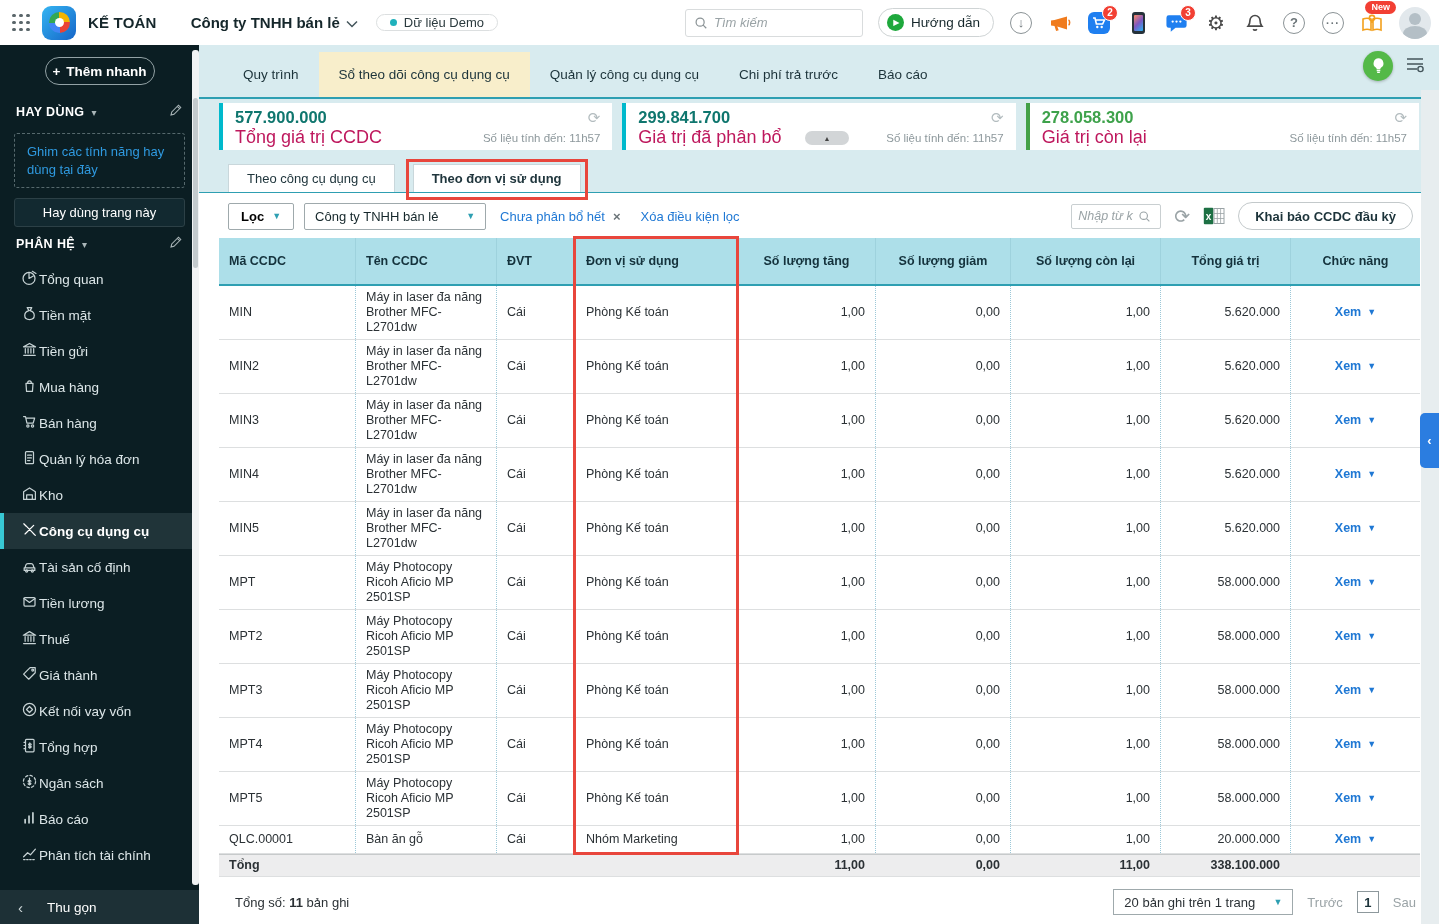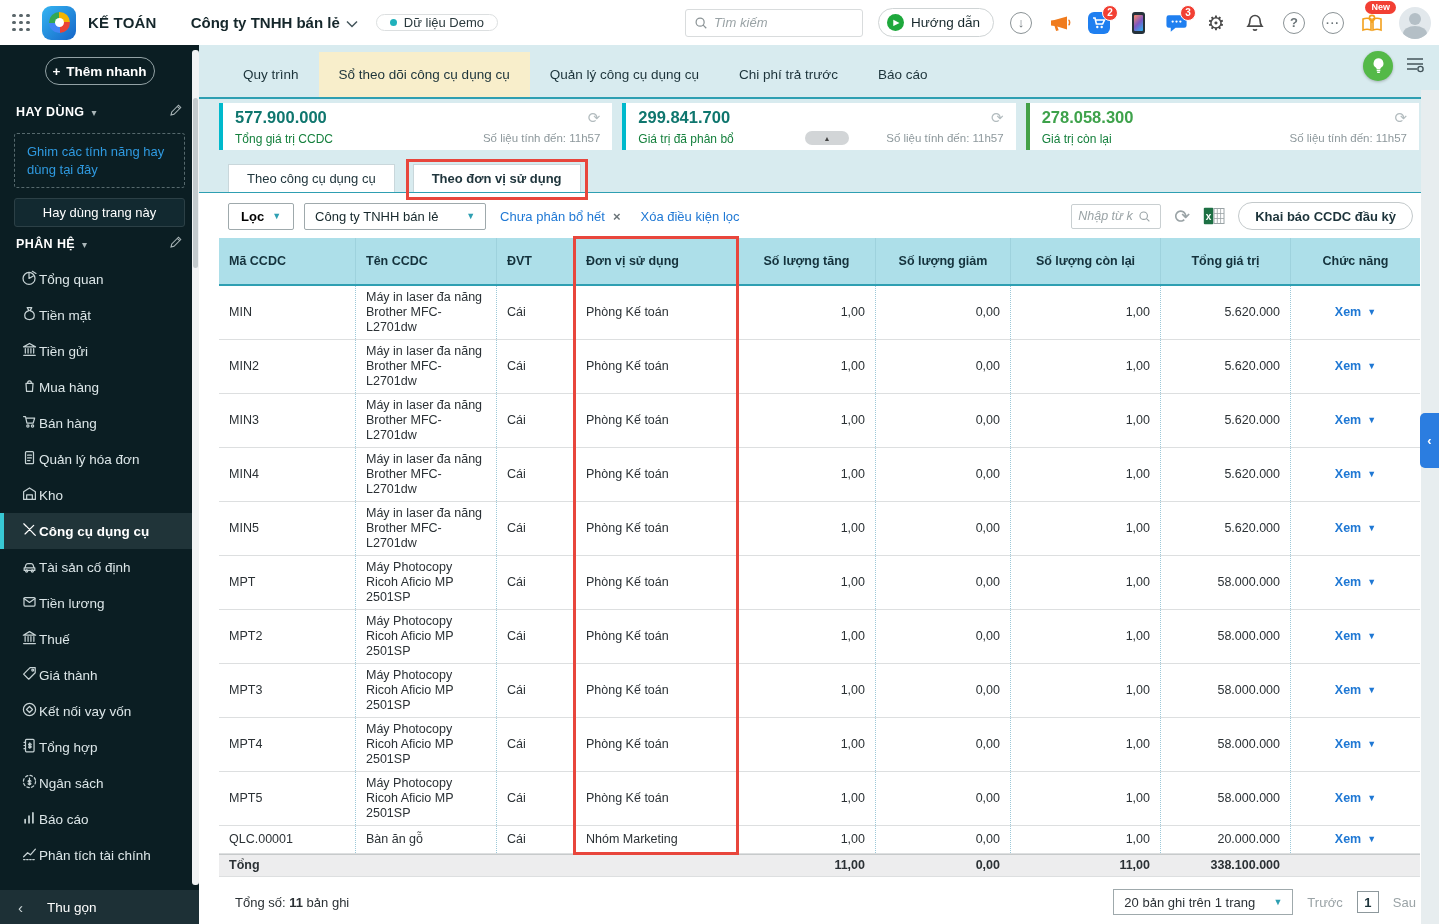--- a/index.html
+++ b/index.html
@@ -64,21 +64,21 @@
   .tab { padding:0 20px; height:45px; display:flex; align-items:center; font-size:13.5px; color:#1c333a; cursor:pointer; white-space:nowrap; }
   .tab.active { background:#f8eecb; font-weight:normal; }
   .tab-icons { position:absolute; right:14px; top:6px; display:flex; align-items:center; gap:12px; }
   .bulb-circ { width:30px; height:30px; border-radius:50%; background:#54b948; display:flex; align-items:center; justify-content:center; cursor:pointer; box-shadow:0 1px 3px rgba(0,0,0,.25); }
   .view-set { cursor:pointer; }
   .cards { display:flex; gap:10px; padding:4px 20px 6px 20px; }
   .card { flex:1; background:#fff; height:47px; border-left:4px solid #00b9cc; padding:5px 12px 4px; display:flex; flex-direction:column; justify-content:space-between; position:relative; }
   .card.green { border-left-color:#43a047; }
   .card .val { font-size:16.5px; font-weight:bold; color:#0f766e; }
   .card.green .val { color:#3ea24b; }
-  .card .lbl { font-size:12px; color:#15803d; }
+  .card .lbl { font-size:18px; color:#be185d; }
   .card .asof { position:absolute; right:12px; bottom:6px; font-size:11.5px; color:#8d989c; }
   .card .refr { position:absolute; right:12px; top:7px; color:#b3bcbf; font-size:15px; cursor:pointer; line-height:1;}
   .collapse-pill { position:absolute; left:606px; top:86px; width:44px; height:14px; background:#d2d5d7; border-radius:7px; display:flex; align-items:center; justify-content:center; font-size:7px; color:#444; cursor:pointer; z-index:3;}
   .subtabs { display:flex; gap:18px; padding:8px 0 0 29px; height:36px; }
   .subtab { background:#fff; border:1px solid #c9d7db; border-bottom:none; padding:0 18px; height:28px; display:flex; align-items:center; font-size:13px; color:#20363d; cursor:pointer; position:relative; }
   .subtab.active { font-weight:bold; }
   .red-tab-overlay { position:absolute; left:-8px; right:-8px; top:-6px; bottom:-8px; border:3px solid #e8463c; pointer-events:none; z-index:5; }
 
   .lower { background:#fff; position:relative; }
   .filterbar { display:flex; align-items:center; padding:9px 26px 8px 29px; gap:10px; }

